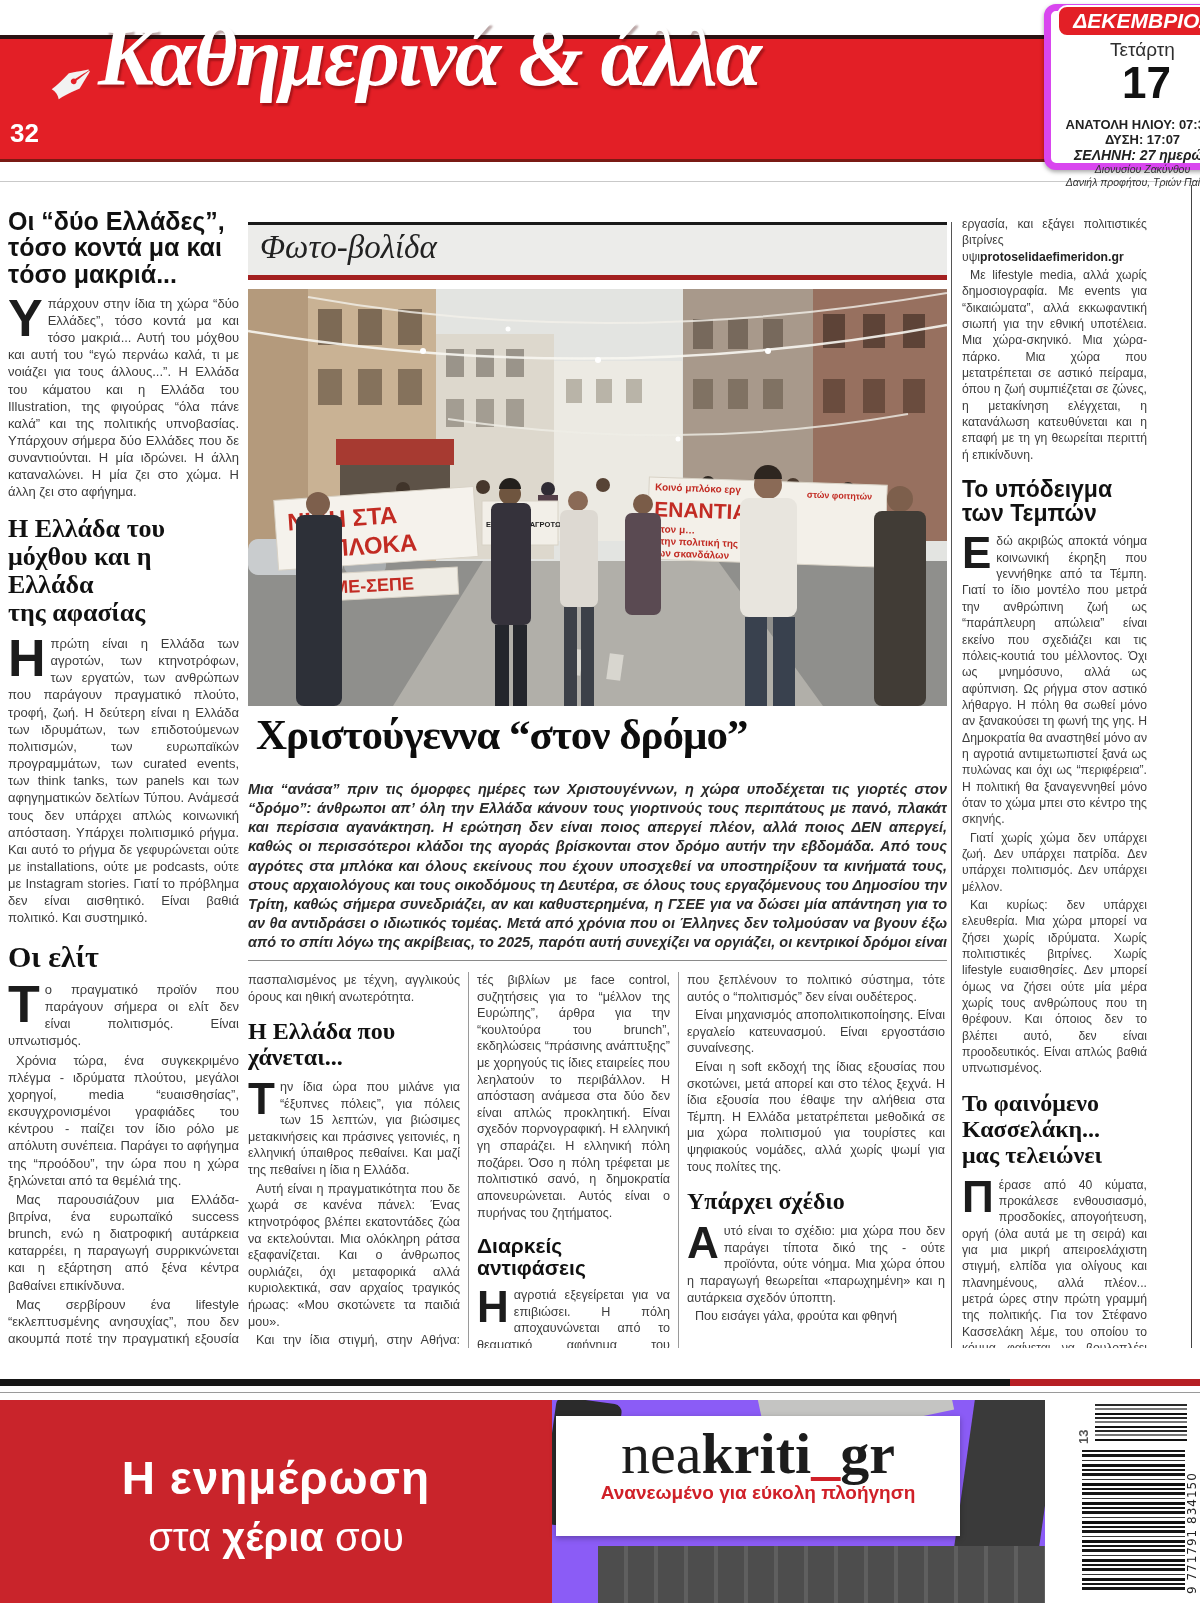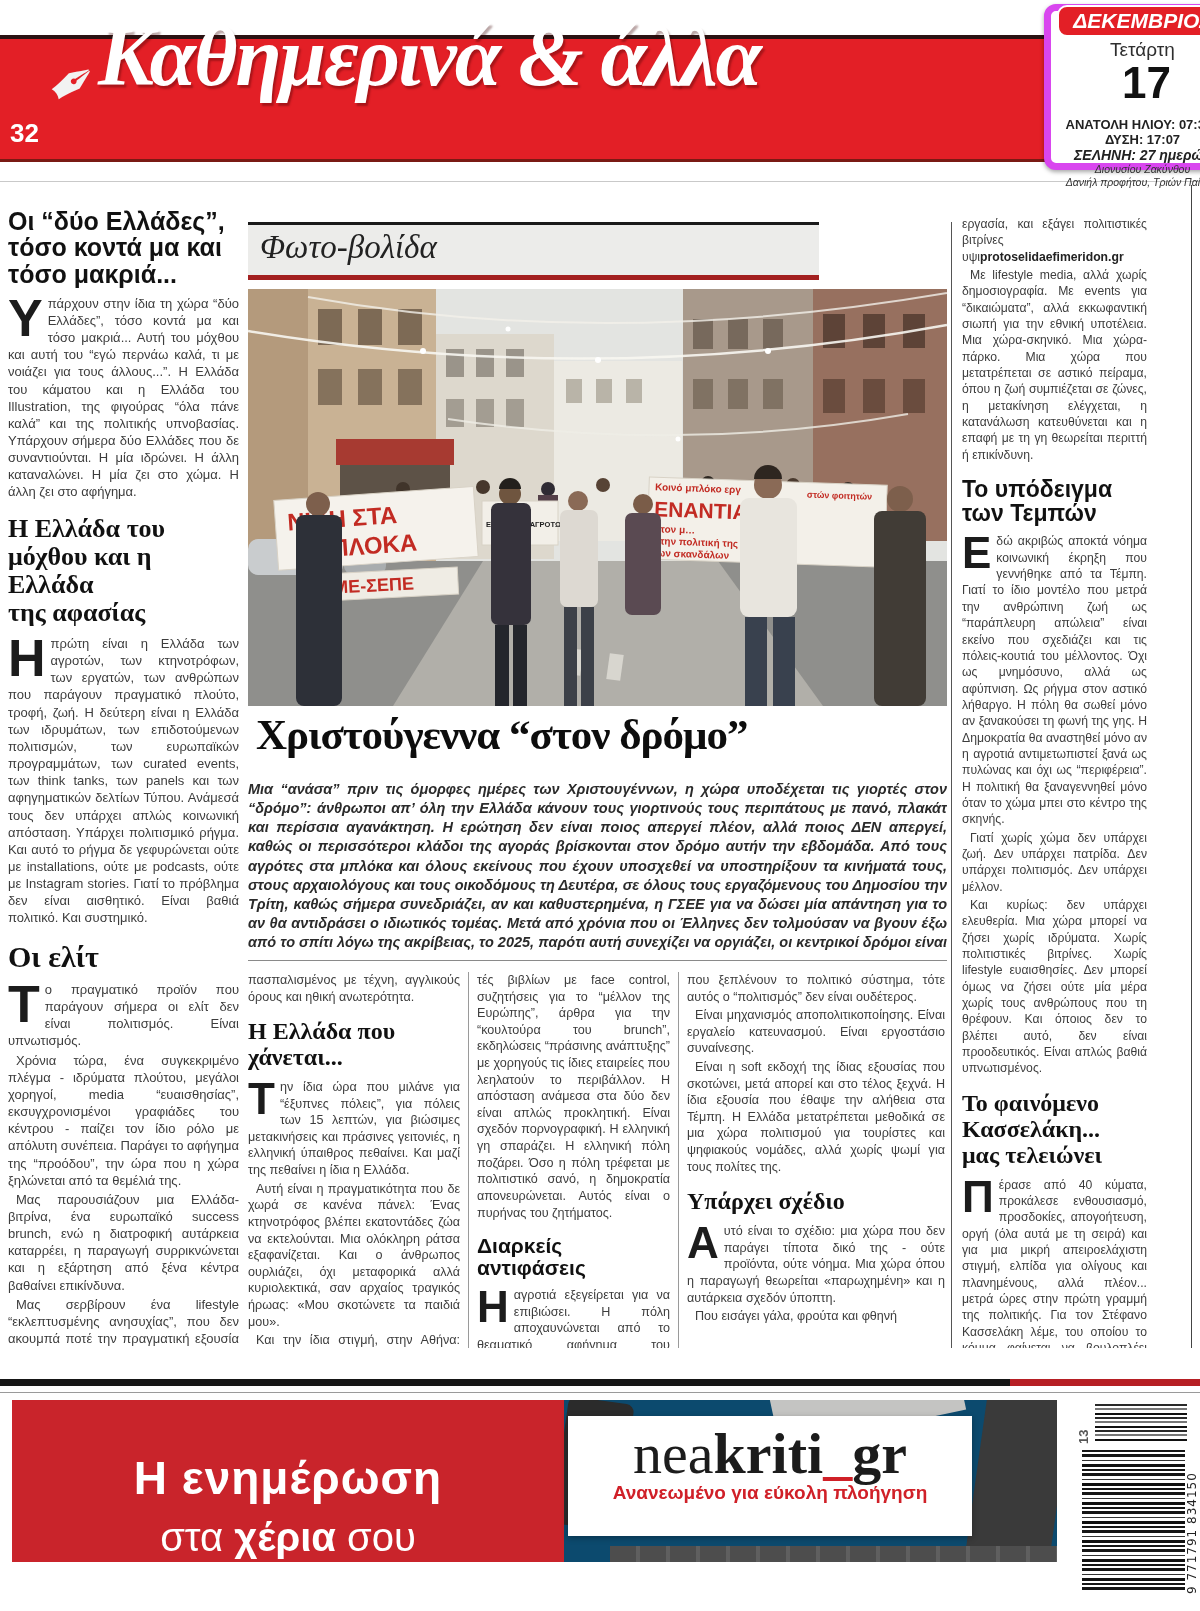--- a/index.html
+++ b/index.html
@@ -30,21 +30,21 @@
   .body-txt p.noindent{text-indent:0;}
   .dropcap{float:left;font-weight:bold;color:#1c1c1c;font-size:52px;line-height:.82;
            padding:2px 5px 0 0;text-indent:0;}
   .dropcap.small{font-size:44px;}
   .h-sans{font-weight:bold;font-size:24px;line-height:1.05;color:#111;white-space:pre-line;margin:14px 0 8px 0;}
   .h-serif{font-family:"Liberation Serif",serif;font-weight:bold;font-size:26px;line-height:1.08;color:#111;
            white-space:pre-line;margin:14px 0 8px 0;}
   
   .leftcol{left:8px;top:208px;width:231px;height:1142px;overflow:hidden;}
   .leftcol .h-sans{margin-top:0;font-size:25px;}
-  .fotobar{left:248px;top:222px;width:571px;height:50px;background:#ececea;border-top:3px solid #1a1a1a;
+  .fotobar{left:248px;top:222px;width:699px;height:50px;background:#ececea;border-top:3px solid #1a1a1a;
            border-bottom:5px solid #a32020;}
   .fotobar span{display:block;padding:4px 0 0 12px;font-family:"Liberation Serif",serif;font-style:italic;
                 font-size:33px;color:#222;}
   .photo{left:248px;top:289px;width:699px;height:417px;overflow:hidden;background:#dfe0de;}
   .headline{left:256px;top:710px;width:699px;font-family:"Liberation Serif",serif;font-weight:bold;
             font-size:43px;color:#0d0d0d;letter-spacing:-1px;}
   .lead{left:248px;top:780px;width:699px;height:174px;overflow:hidden;font-size:14.5px;line-height:1.32;
         font-weight:bold;font-style:italic;text-align:justify;color:#2b2b2b;}
   .lead-rule{left:248px;top:960px;width:699px;height:1px;background:#8a8a8a;}
   .cols{left:248px;top:972px;width:699px;height:376px;overflow:hidden;display:flex;}
@@ -58,21 +58,21 @@
   .sidebar{left:962px;top:216px;width:185px;height:1132px;overflow:hidden;}
   .sidebar .body-txt{font-size:12.2px;line-height:1.34;}
   .sidebar .h-sans{font-size:23px;}
   .sidebar .h-serif{font-size:24px;}
   .rightline{left:1191px;top:185px;width:1px;height:1163px;background:#444;}
   .wm{font-weight:bold;color:#222;}
   
   .botline-black{left:0;top:1379px;width:1010px;height:7px;background:#161616;}
   .botline-red{left:1010px;top:1379px;width:190px;height:7px;background:#b61f24;}
   .botline-thin{left:0;top:1392px;width:1200px;height:1px;background:#9a9a9a;}
-  .ad{left:0;top:1400px;width:1045px;height:162px;background:#0c4a6e;overflow:hidden;margin-left:12px;}
+  .ad{left:0;top:1400px;width:1045px;height:203px;background:#8b5cf6;overflow:hidden;}
   .ad .shape{position:absolute;background:#3b3b3b;}
   .ad .redpanel{position:absolute;left:0;top:0;width:552px;height:211px;background:#c9242b;
                 display:flex;flex-direction:column;justify-content:center;align-items:center;color:#fff;}
   .ad .l1{font-size:46px;font-weight:bold;letter-spacing:1px;}
   .ad .l2{font-size:40px;margin-top:10px;}
   .ad .l2 b{font-weight:bold;}
   .logocard{position:absolute;left:556px;top:16px;width:404px;height:120px;background:#fff;
             box-shadow:0 2px 6px rgba(0,0,0,.3);text-align:center;}
   .logo{font-family:"Liberation Serif",serif;font-size:58px;color:#1c1c1c;margin-top:6px;line-height:1.1;}
   .logo .thin{font-weight:normal;}

